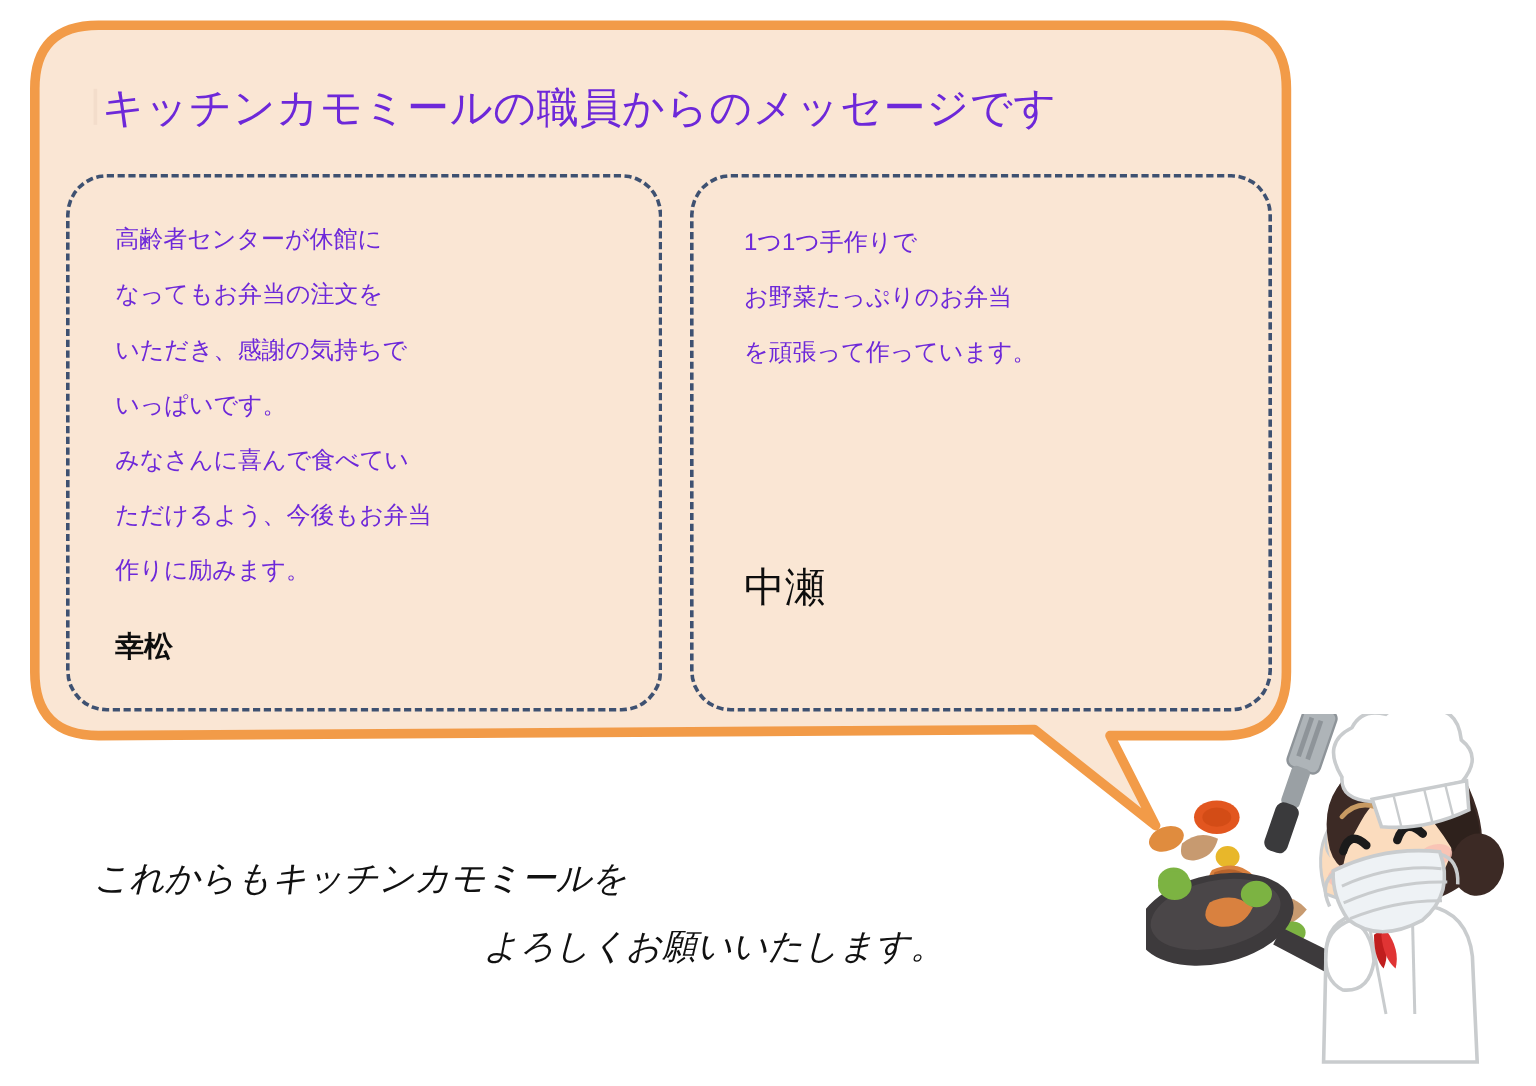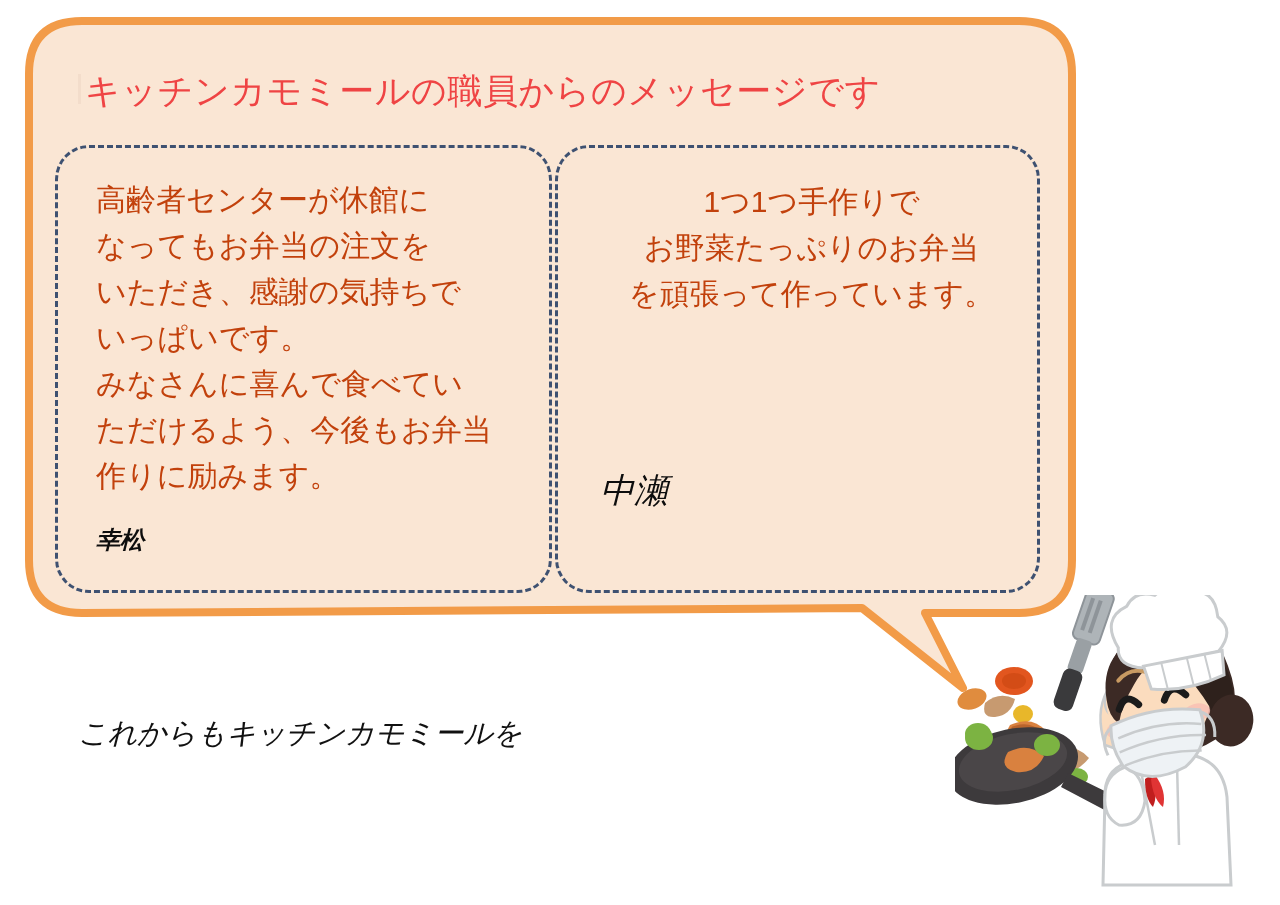--- a/index.html
+++ b/index.html
@@ -36,21 +36,21 @@
     height: 600px;
   }
 
   
   #bubble-title {
     position: absolute;
     left: 60px;
     top: 55px;
     font-size: 35px;
     line-height: 1.0;
-    color: #ef4444;
+    color: #6d28d9;
     letter-spacing: 0.5px;
     white-space: nowrap;
     font-weight: 500;
   }
   #title-caret {
     position: absolute;
     left: 53px;
     top: 56px;
     width: 3px;
     height: 30px;
@@ -65,47 +65,45 @@
     box-sizing: border-box;
     background: transparent;
   }
   #panel-left {
     left: 30px;
     top: 127px;
     width: 497px;
     height: 448px;
   }
   #panel-right {
-    left: 530px;
+    left: 550px;
     top: 127px;
     width: 485px;
     height: 448px;
-    text-align: center;
   }
 
   .panel-body {
     position: absolute;
     left: 38px;
     top: 30px;
     right: 14px;
-    font-size: 30px;
+    font-size: 20px;
     line-height: 46px;
-    color: #c2410c;
+    color: #6d28d9;
     white-space: pre-line;
     letter-spacing: 0px;
   }
   #panel-left .panel-body  { left: 38px; top: 29px; }
   #panel-right .panel-body { left: 42px; top: 31px; }
 
   .panel-signature {
     position: absolute;
     font-size: 34px;
     line-height: 1.0;
     color: #0d0d0d;
-    font-style: italic;
   }
   #signature-left {
     left: 38px;
     top: 380px;
     font-weight: 700;
     font-size: 24px;
   }
   #signature-right {
     left: 42px;
     top: 325px;
@@ -177,20 +175,21 @@
       <div class="panel-body">1つ1つ手作りで
 お野菜たっぷりのお弁当
 を頑張って作っています。</div>
       <div id="signature-right" class="panel-signature">中瀬</div>
     </div>
   </div>
 </div>
 
 <div id="closing">
   <span>これからもキッチンカモミールを</span>
+  <span id="closing-line2">よろしくお願いいたします。</span>
 </div>
 
 <div id="chef">
 <svg width="300" height="295" viewBox="0 0 300 295" xmlns="http://www.w3.org/2000/svg">
 
   <g>
     <ellipse cx="17" cy="104" rx="15" ry="10" fill="#E08C3E" transform="rotate(-20 17 104)"></ellipse>
     <ellipse cx="59" cy="86" rx="19" ry="14" fill="#E2561F"></ellipse>
     <ellipse cx="59" cy="86" rx="12" ry="8" fill="#C2410C" opacity="0.45"></ellipse>
     <path d="M30,108 q14,-12 30,-4 q-4,16 -20,18 q-14,1 -10,-14 Z" fill="#C79A70"></path>

